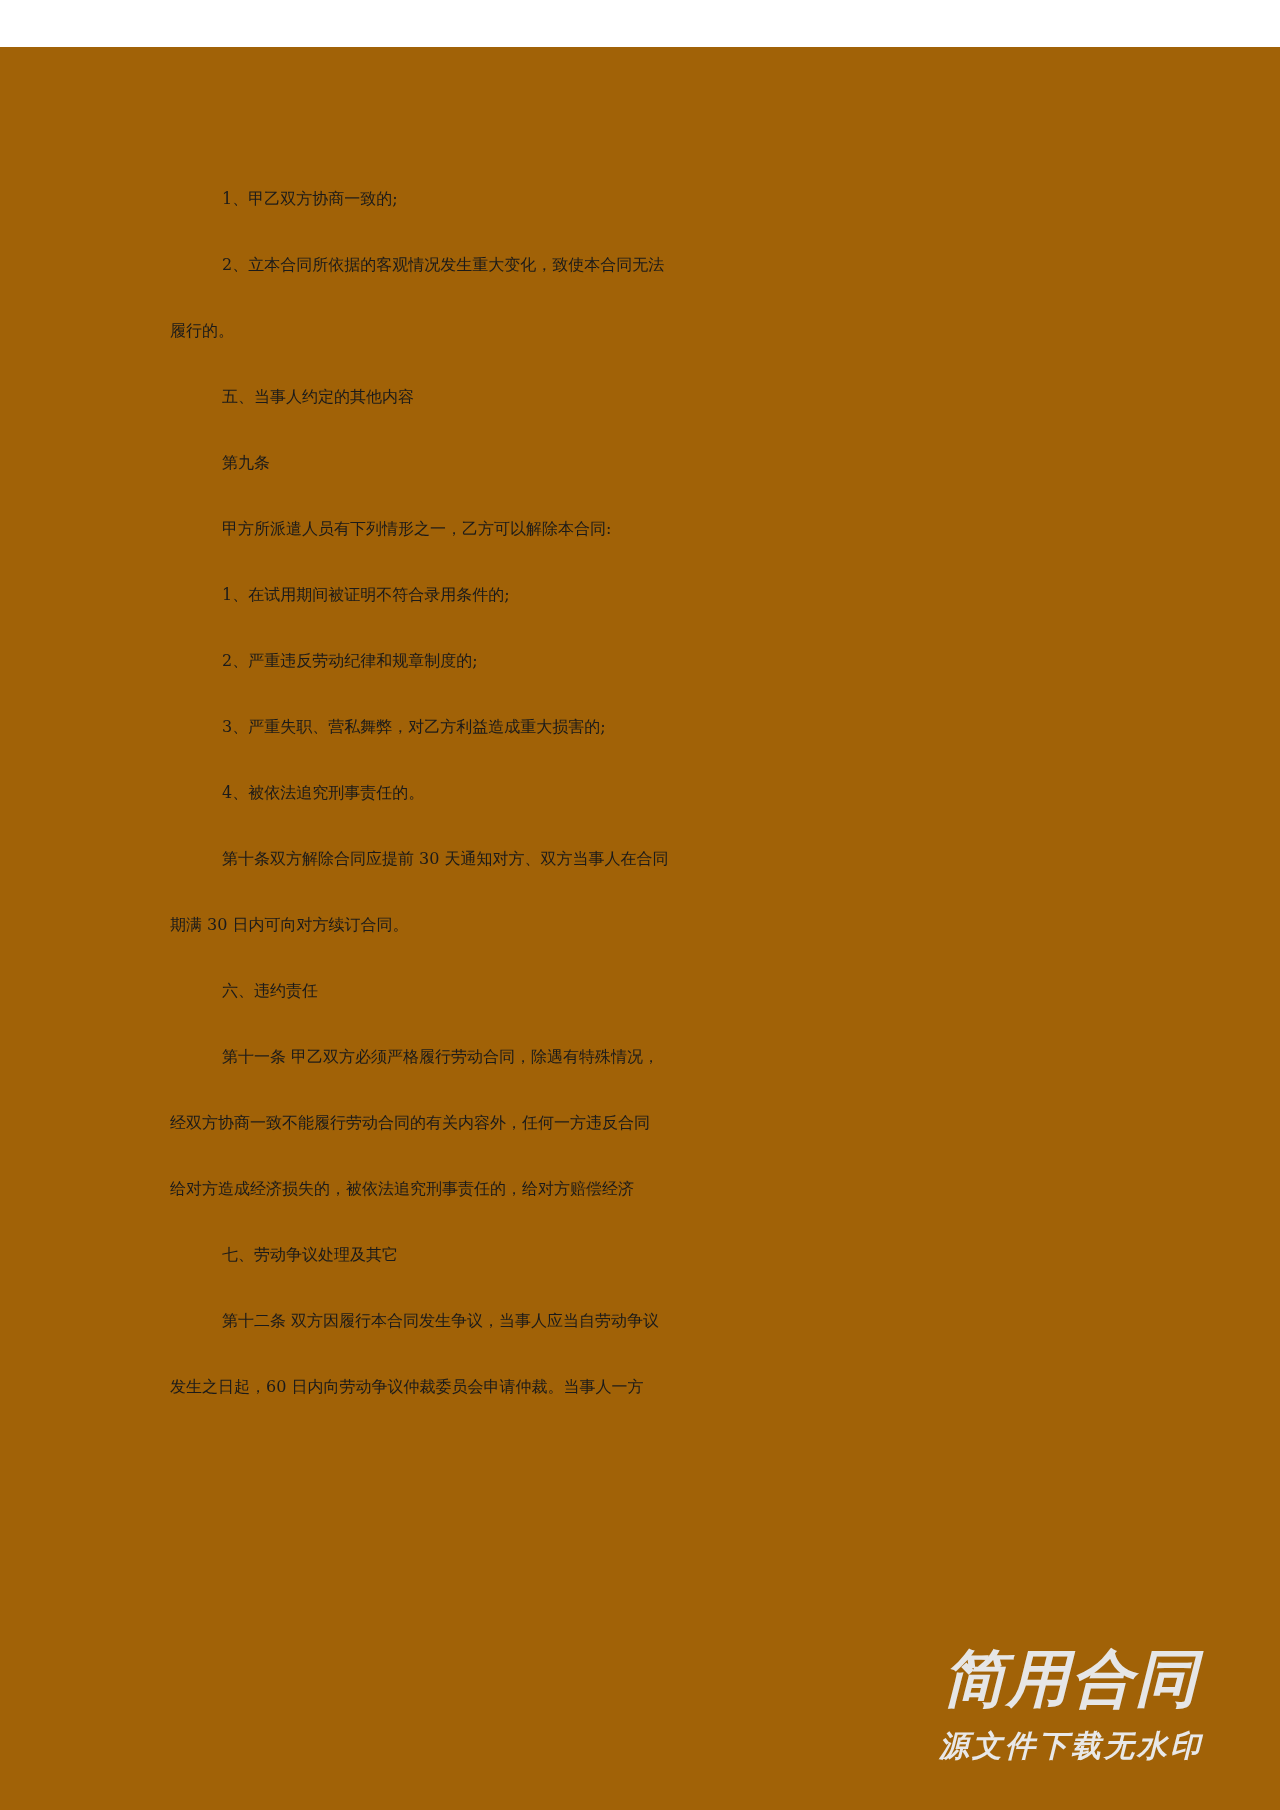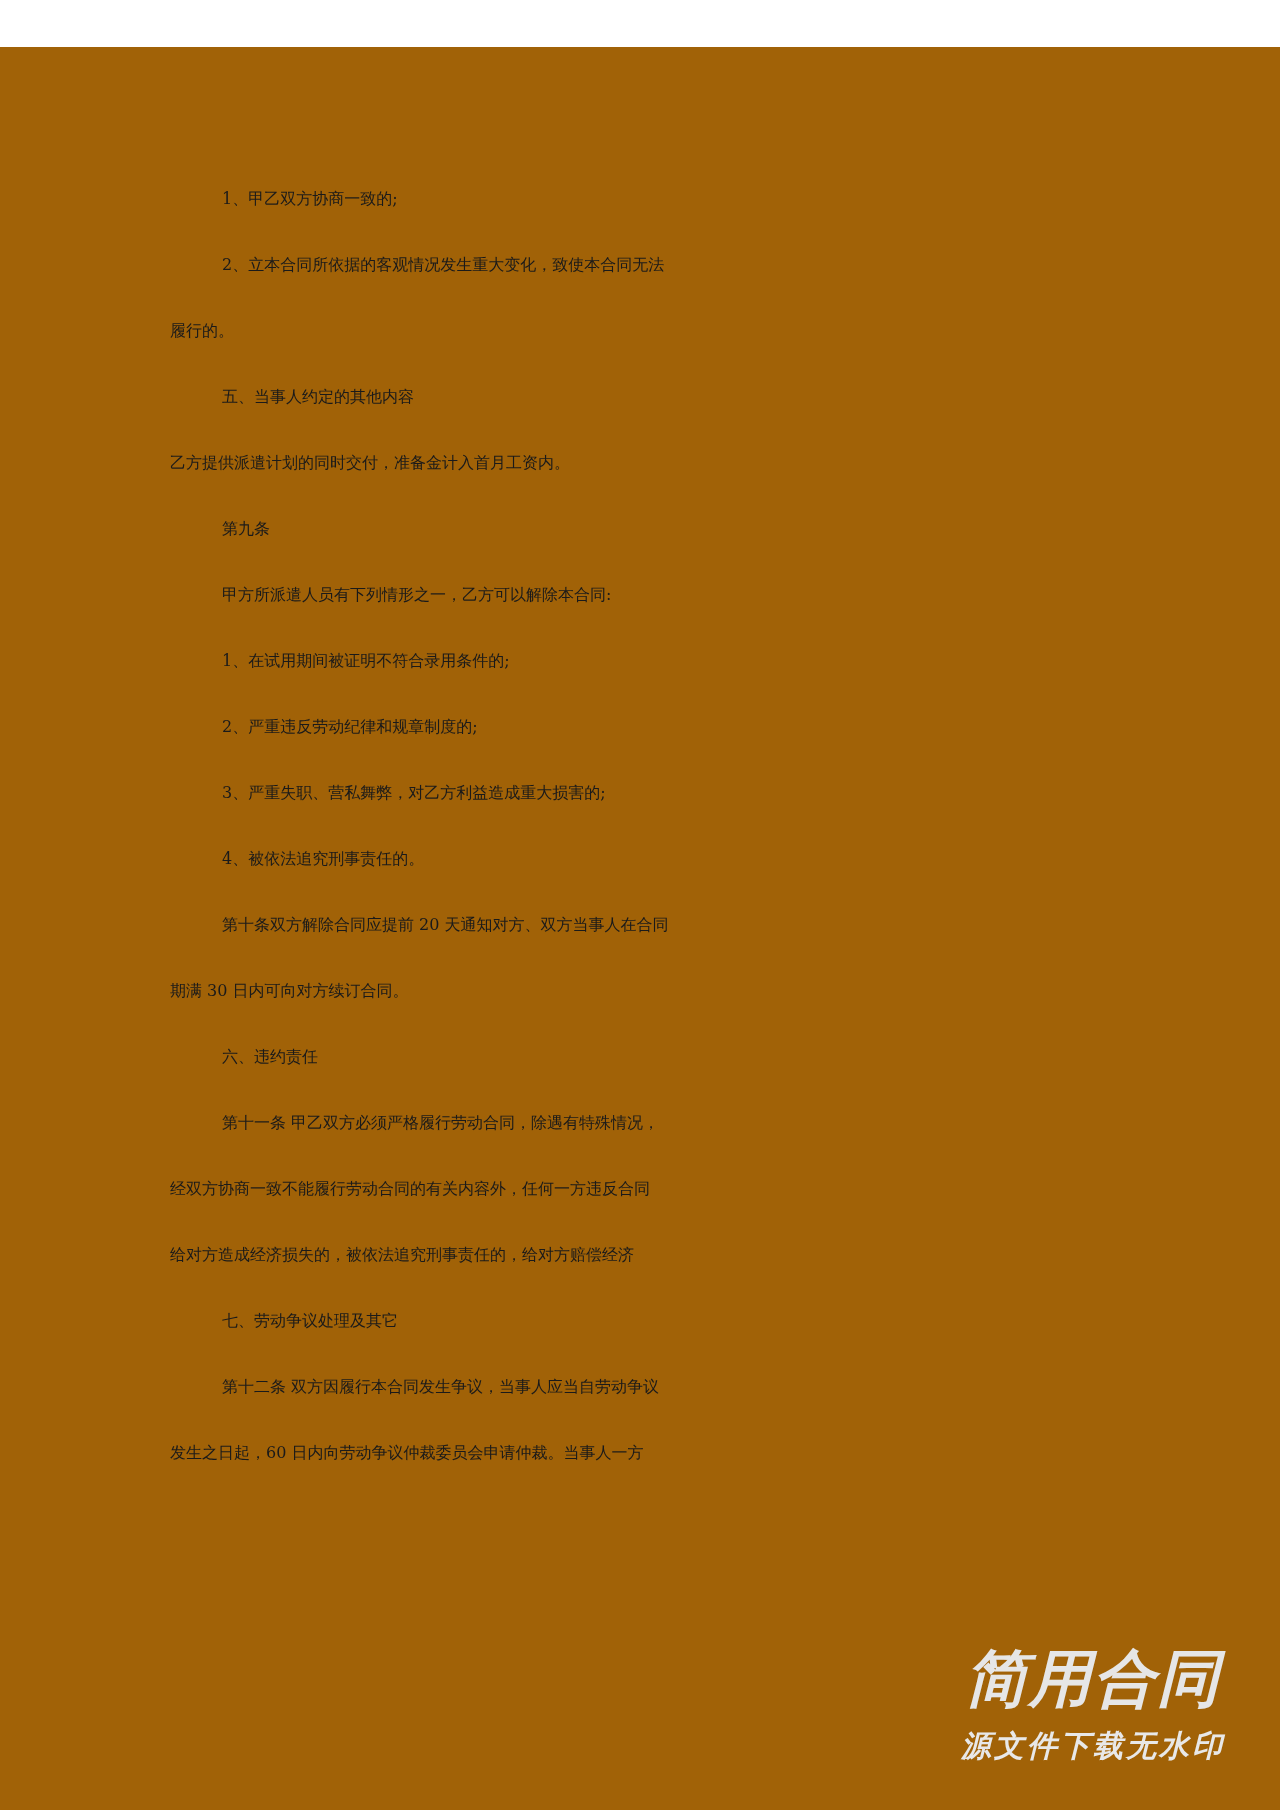--- a/index.html
+++ b/index.html
@@ -33,21 +33,21 @@
     .line {
       display: block;
       height: 66px;
       white-space: nowrap;
     }
     .line.first {
       padding-left: 52px;
     }
     .watermark {
       position: absolute;
-      left: 928px;
+      left: 906px;
       top: 1595px;
       width: 330px;
       pointer-events: none;
       text-align: center;
     }
     .wm-main {
       font-family: "DejaVu Sans", "Liberation Sans", sans-serif;
       font-weight: bold;
       font-style: italic;
       font-size: 62px;
@@ -70,28 +70,27 @@
   </style>
 </head>
 <body>
 
 <div class="page">
   <div class="content">
     <span class="line first">1、甲乙双方协商一致的;</span>
     <span class="line first">2、立本合同所依据的客观情况发生重大变化，致使本合同无法</span>
     <span class="line">履行的。</span>
     <span class="line first">五、当事人约定的其他内容</span>
-    <span class="line">乙方提供派遣计划的同时交付，准备金计入首月工资内。</span>
     <span class="line first">第九条</span>
     <span class="line first">甲方所派遣人员有下列情形之一，乙方可以解除本合同:</span>
     <span class="line first">1、在试用期间被证明不符合录用条件的;</span>
     <span class="line first">2、严重违反劳动纪律和规章制度的;</span>
     <span class="line first">3、严重失职、营私舞弊，对乙方利益造成重大损害的;</span>
     <span class="line first">4、被依法追究刑事责任的。</span>
-    <span class="line first">第十条双方解除合同应提前 20 天通知对方、双方当事人在合同</span>
+    <span class="line first">第十条双方解除合同应提前 30 天通知对方、双方当事人在合同</span>
     <span class="line">期满 30 日内可向对方续订合同。</span>
     <span class="line first">六、违约责任</span>
     <span class="line first">第十一条 甲乙双方必须严格履行劳动合同，除遇有特殊情况，</span>
     <span class="line">经双方协商一致不能履行劳动合同的有关内容外，任何一方违反合同</span>
     <span class="line">给对方造成经济损失的，被依法追究刑事责任的，给对方赔偿经济</span>
     <span class="line first">七、劳动争议处理及其它</span>
     <span class="line first">第十二条 双方因履行本合同发生争议，当事人应当自劳动争议</span>
     <span class="line">发生之日起，60 日内向劳动争议仲裁委员会申请仲裁。当事人一方</span>
   </div>
 

